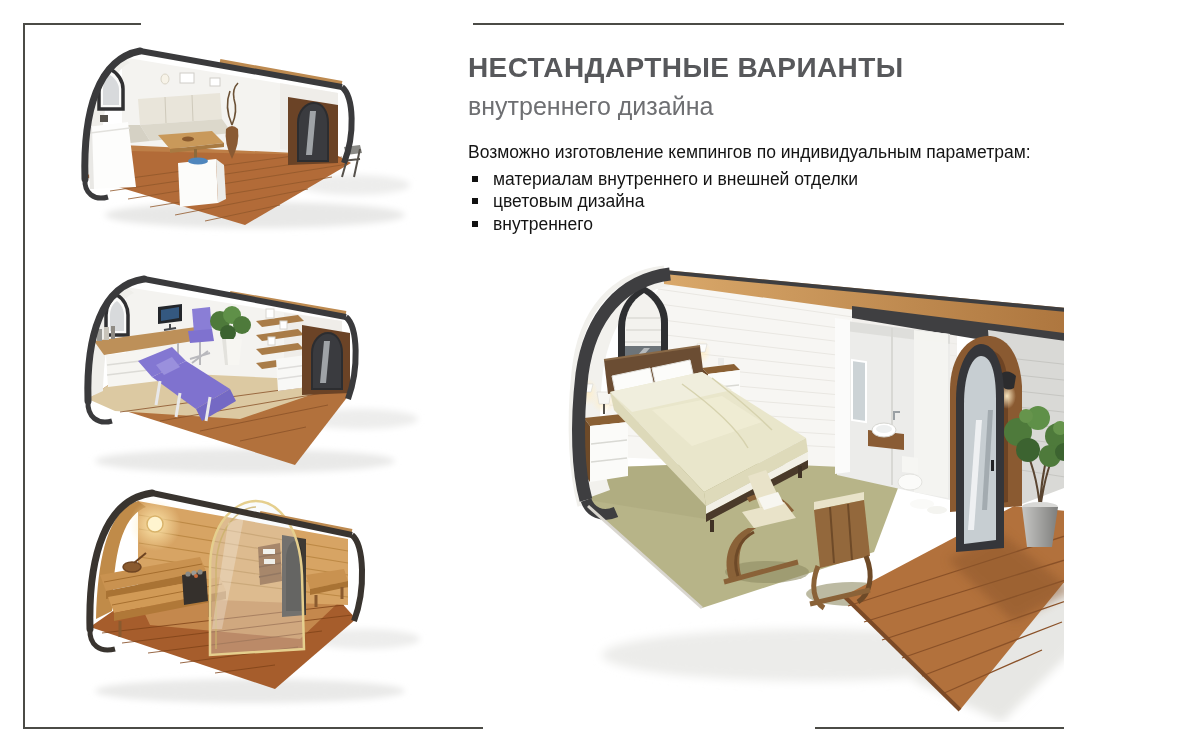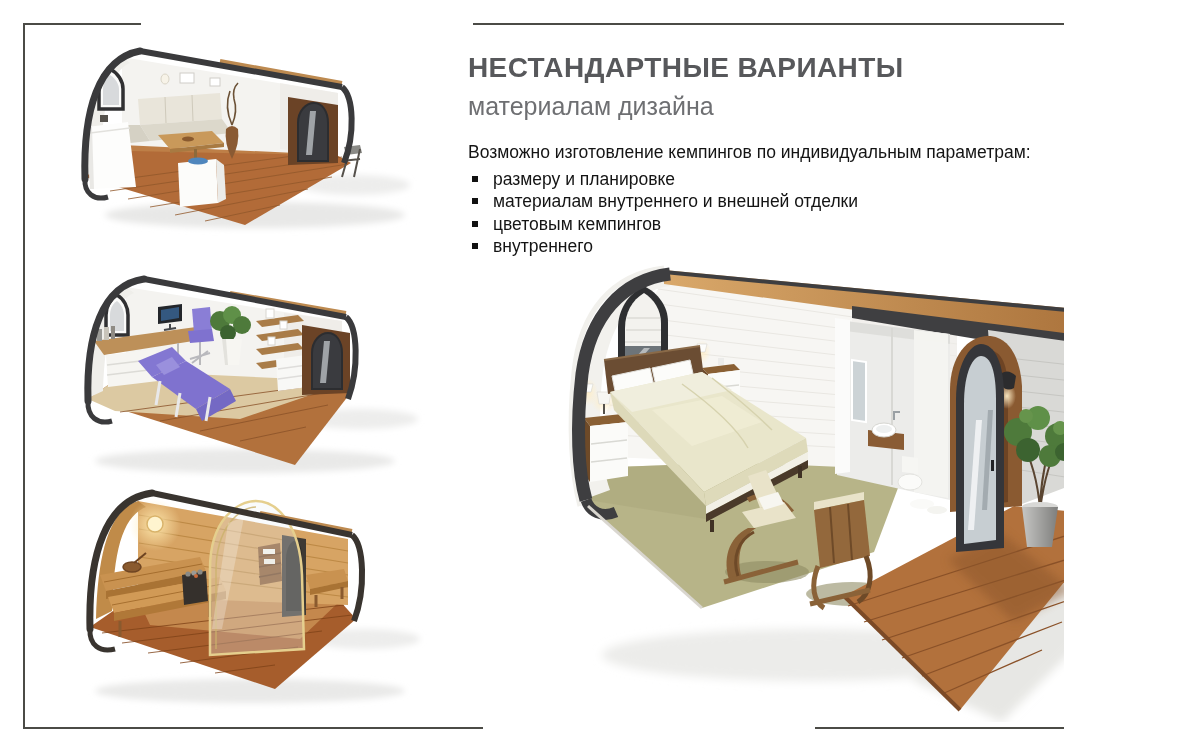--- a/index.html
+++ b/index.html
@@ -36,28 +36,27 @@
 <div class="slide">
 
   <div class="frame f-top1"></div>
   <div class="frame f-top2"></div>
   <div class="frame f-left"></div>
   <div class="frame f-right"></div>
   <div class="frame f-bot1"></div>
   <div class="frame f-bot2"></div>
 
   <h1 class="title" style="margin:0">НЕСТАНДАРТНЫЕ ВАРИАНТЫ</h1>
-  <div class="subtitle">материалам дизайна</div>
+  <div class="subtitle">внутреннего дизайна</div>
 
   <div class="textblock">
     <p class="intro">Возможно изготовление кемпингов по индивидуальным параметрам:</p>
     <ul class="bullets">
-      <li>размеру и планировке</li>
       <li>материалам внутреннего и внешней отделки</li>
-      <li>цветовым кемпингов</li>
+      <li>цветовым дизайна</li>
       <li>внутреннего</li>
     </ul>
   </div>
 
   <figure class="fig1">
   <svg viewBox="0 0 360 200">
     <defs>
       <filter id="b1" x="-30%" y="-30%" width="160%" height="160%">
             <feGaussianBlur stdDeviation="3"></feGaussianBlur>
           </filter>

